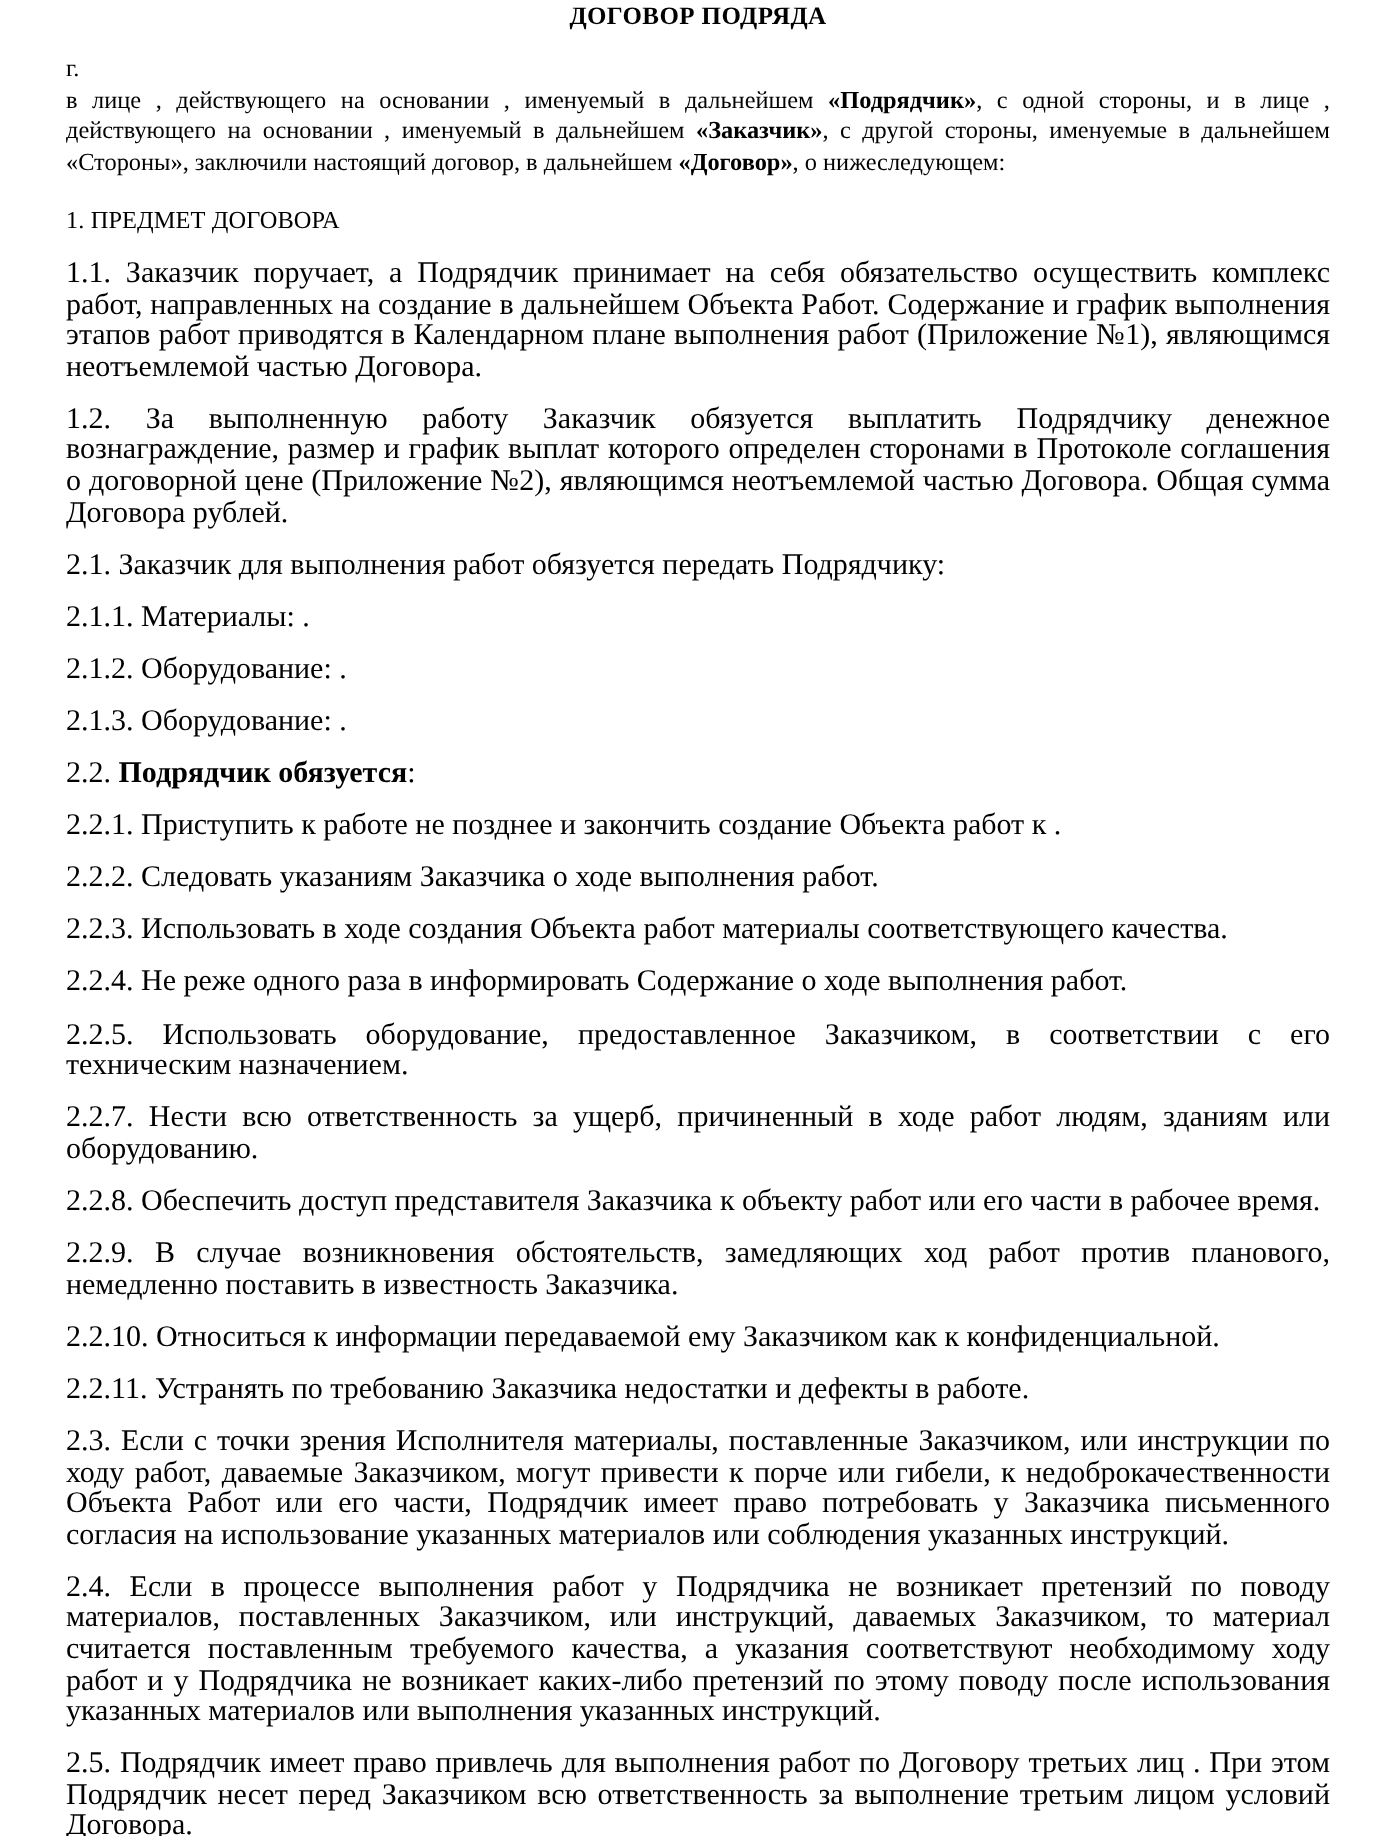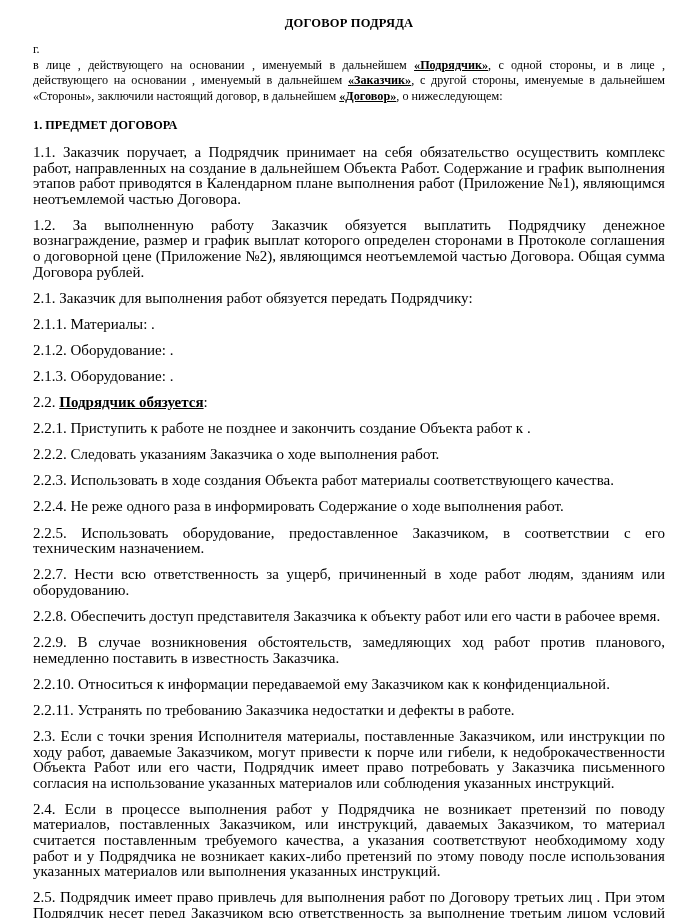--- a/index.html
+++ b/index.html
@@ -14,21 +14,21 @@
     overflow: hidden;
     font-family: "Liberation Serif", "DejaVu Serif", serif;
     color: #000000;
     -webkit-font-smoothing: antialiased;
   }
 
   #document-page {
     width: 700px;
     height: 918px;
     box-sizing: border-box;
-    padding: 16px 35px 0 33px;
+    padding: 1px 35px 0 33px;
     background: #ffffff;
   }
 
   .doc-title {
     text-align: center;
     font-weight: bold;
     font-size: 12.5px;
     letter-spacing: 0.2px;
     margin: 0 0 11px 0;
     line-height: 1.2;
@@ -47,34 +47,34 @@
   }
 
   .preamble-block .line.flow {
     text-align: justify;
     text-justify: inter-word;
   }
 
   .section-heading {
     font-size: 12.2px;
     line-height: 15.6px;
-    font-weight: bold;
+    font-weight: normal;
     margin: 0 0 11px 0;
     letter-spacing: 0.05px;
   }
 
   .clause {
     font-size: 15px;
     line-height: 15.6px;
     margin: 0 0 10.5px 0;
     text-align: justify;
     text-justify: inter-word;
   }
 
-  b, .b { font-weight: bold; text-decoration: underline; }
+  b, .b { font-weight: bold; }
 </style>
 </head>
 <body>
 
 <div id="document-page">
 
   <div class="doc-title">ДОГОВОР ПОДРЯДА</div>
 
   <div class="preamble-block">
     <p class="line">г.</p>

